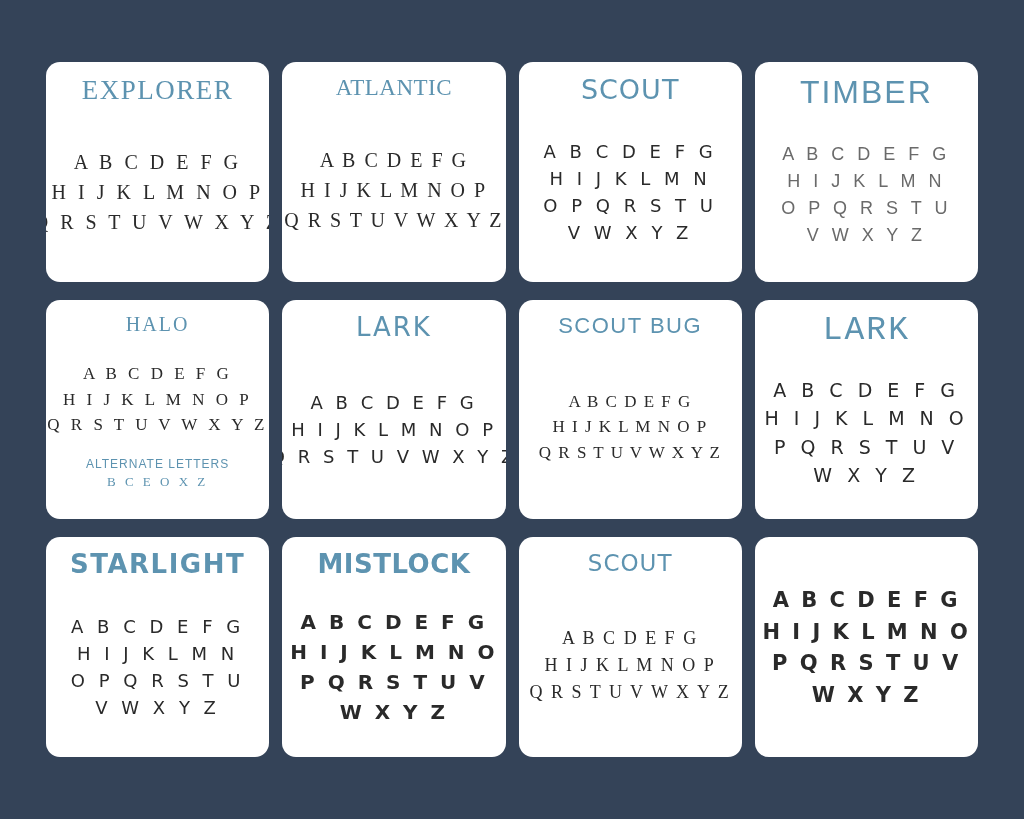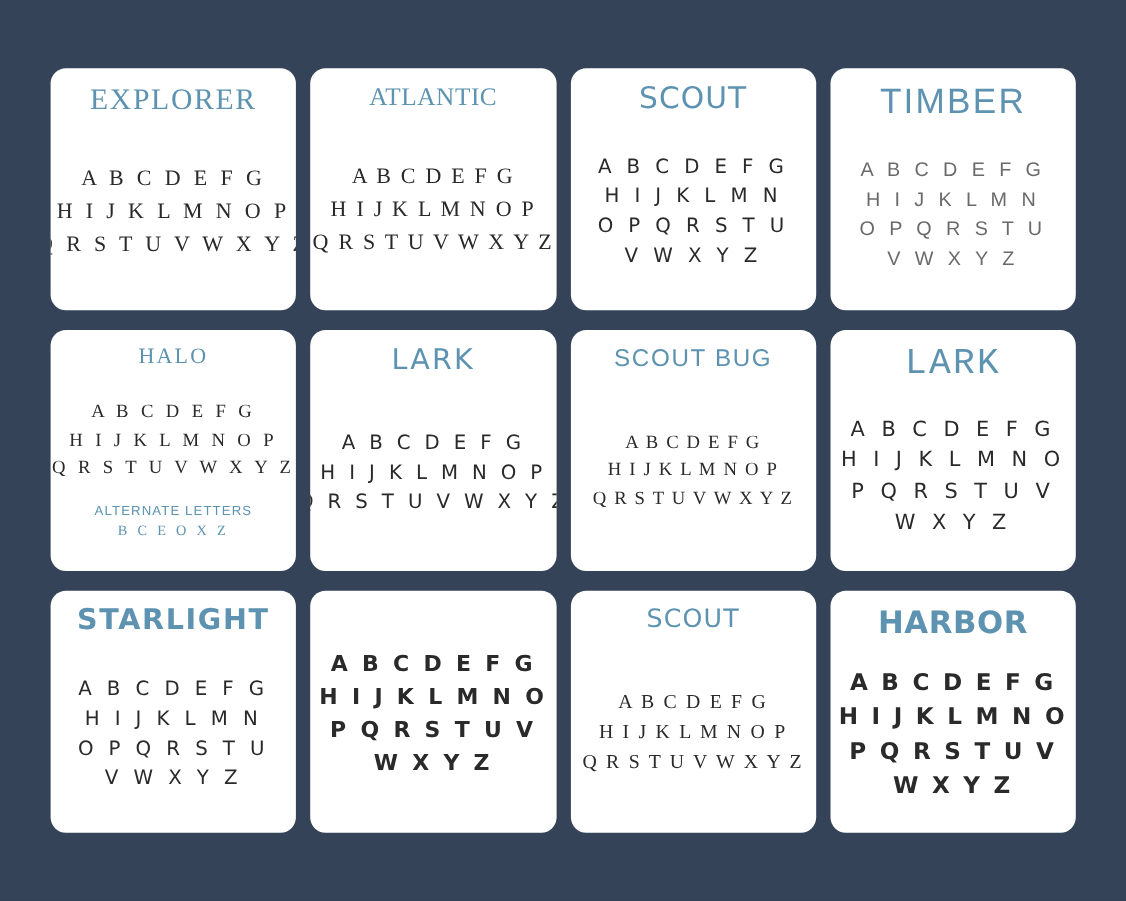--- a/index.html
+++ b/index.html
@@ -198,39 +198,39 @@
     <div class="card-title">STARLIGHT</div>
     <div class="alphabet">
       <div class="alpha-line">A B C D E F G</div>
       <div class="alpha-line">H I J K L M N</div>
       <div class="alpha-line">O P Q R S T U</div>
       <div class="alpha-line">V W X Y Z</div>
     </div>
   </div>
 
   <div class="card c-mistlock">
+    <div class="card-title">MISTLOCK</div>
     <div class="alphabet">
       <div class="alpha-line">A B C D E F G</div>
       <div class="alpha-line">H I J K L M N O</div>
       <div class="alpha-line">P Q R S T U V</div>
       <div class="alpha-line">W X Y Z</div>
     </div>
   </div>
 
   <div class="card c-golden">
     <div class="card-title">SCOUT</div>
     <div class="alphabet">
       <div class="alpha-line">A B C D E F G</div>
       <div class="alpha-line">H I J K L M N O P</div>
       <div class="alpha-line">Q R S T U V W X Y Z</div>
     </div>
   </div>
 
   <div class="card c-harbor">
-    <div class="card-title">HARBOR</div>
     <div class="alphabet">
       <div class="alpha-line">A B C D E F G</div>
       <div class="alpha-line">H I J K L M N O</div>
       <div class="alpha-line">P Q R S T U V</div>
       <div class="alpha-line">W X Y Z</div>
     </div>
   </div>
 
 </div>
 

